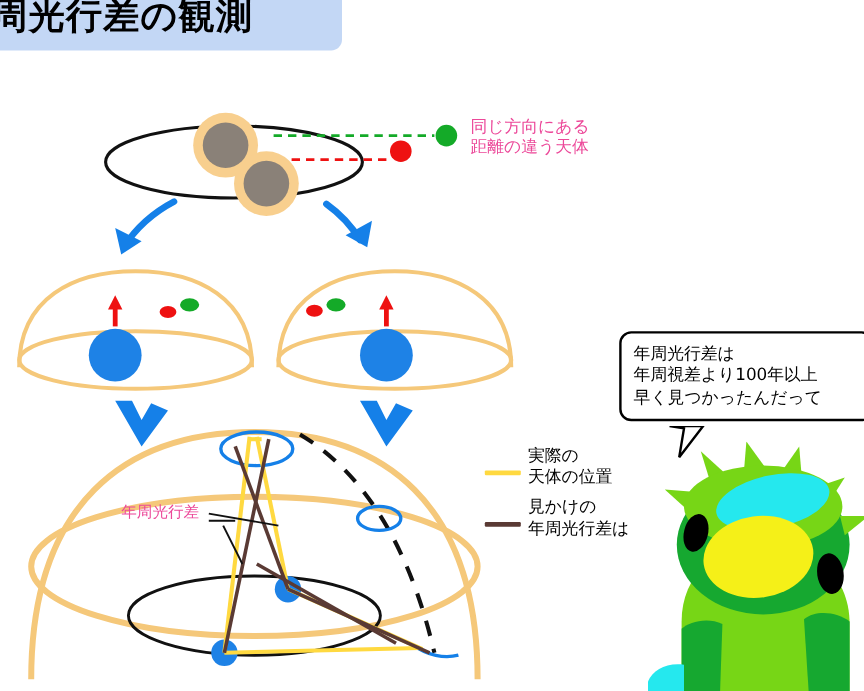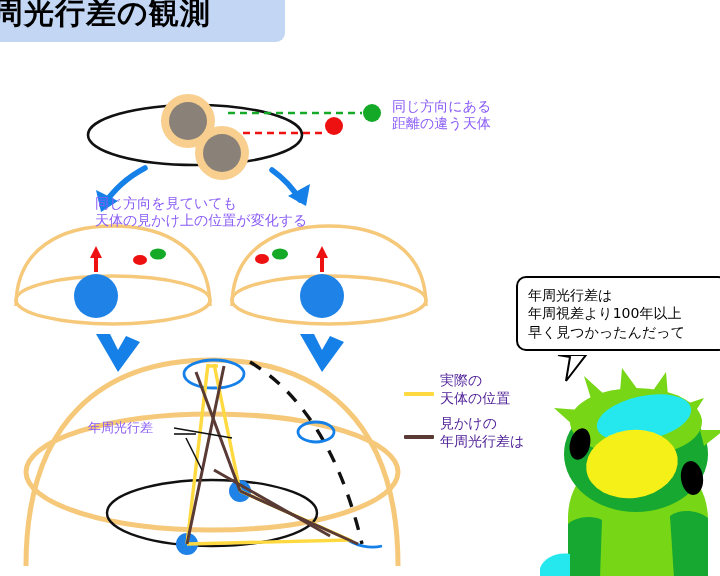--- a/index.html
+++ b/index.html
@@ -41,28 +41,28 @@
     font-size: 30px;
     font-weight: 700;
     color: #000000;
     letter-spacing: 1px;
     white-space: nowrap;
   }
 
   
   .lbl {
     position: absolute;
-    color: #8b5cf6;
+    color: #ec4899;
     white-space: pre;
     line-height: 1.22;
   }
   .lbl-top-right { left: 392px; top: 98px; font-size: 14px; }
   .lbl-mid { left: 95px; top: 195px; font-size: 14px; }
   .lbl-year { left: 145px; top: 322px; font-size: 15px; }
-  .lbl-aberr { left: 88px; top: 420px; font-size: 13px; }
+  .lbl-aberr { left: 101px; top: 420px; font-size: 13px; }
 
   
   .legend {
     position: absolute;
     left: 404px;
     top: 372px;
     width: 140px;
   }
   .legend-row {
     display: flex;
@@ -74,21 +74,21 @@
     height: 4px;
     margin-top: 20px;
     margin-right: 6px;
     flex: 0 0 auto;
     border-radius: 1px;
   }
   .legend-swatch.actual { background: #ffd940; }
   .legend-swatch.apparent { background: #5a3a34; }
   .legend-text {
     font-size: 14px;
-    color: #4c1d95;
+    color: #000000;
     line-height: 1.25;
     white-space: pre;
   }
 
   
   .bubble {
     position: absolute;
     left: 516px;
     top: 276px;
     width: 212px;
@@ -213,22 +213,20 @@
         <line x1="174" y1="428" x2="232" y2="438"></line>
         <line x1="174" y1="434" x2="196" y2="434"></line>
         <line x1="186" y1="438" x2="202" y2="470"></line>
       </g>
     </g>
   </svg>
 
   <div class="lbl lbl-top-right">同じ方向にある
 距離の違う天体</div>
 
-  <div class="lbl lbl-mid">同じ方向を見ていても
-天体の見かけ上の位置が変化する</div>
 
 
   <div class="lbl lbl-aberr">年周光行差</div>
 
   <div class="legend">
     <div class="legend-row">
       <div class="legend-swatch actual"></div>
       <div class="legend-text">実際の
 天体の位置</div>
     </div>

